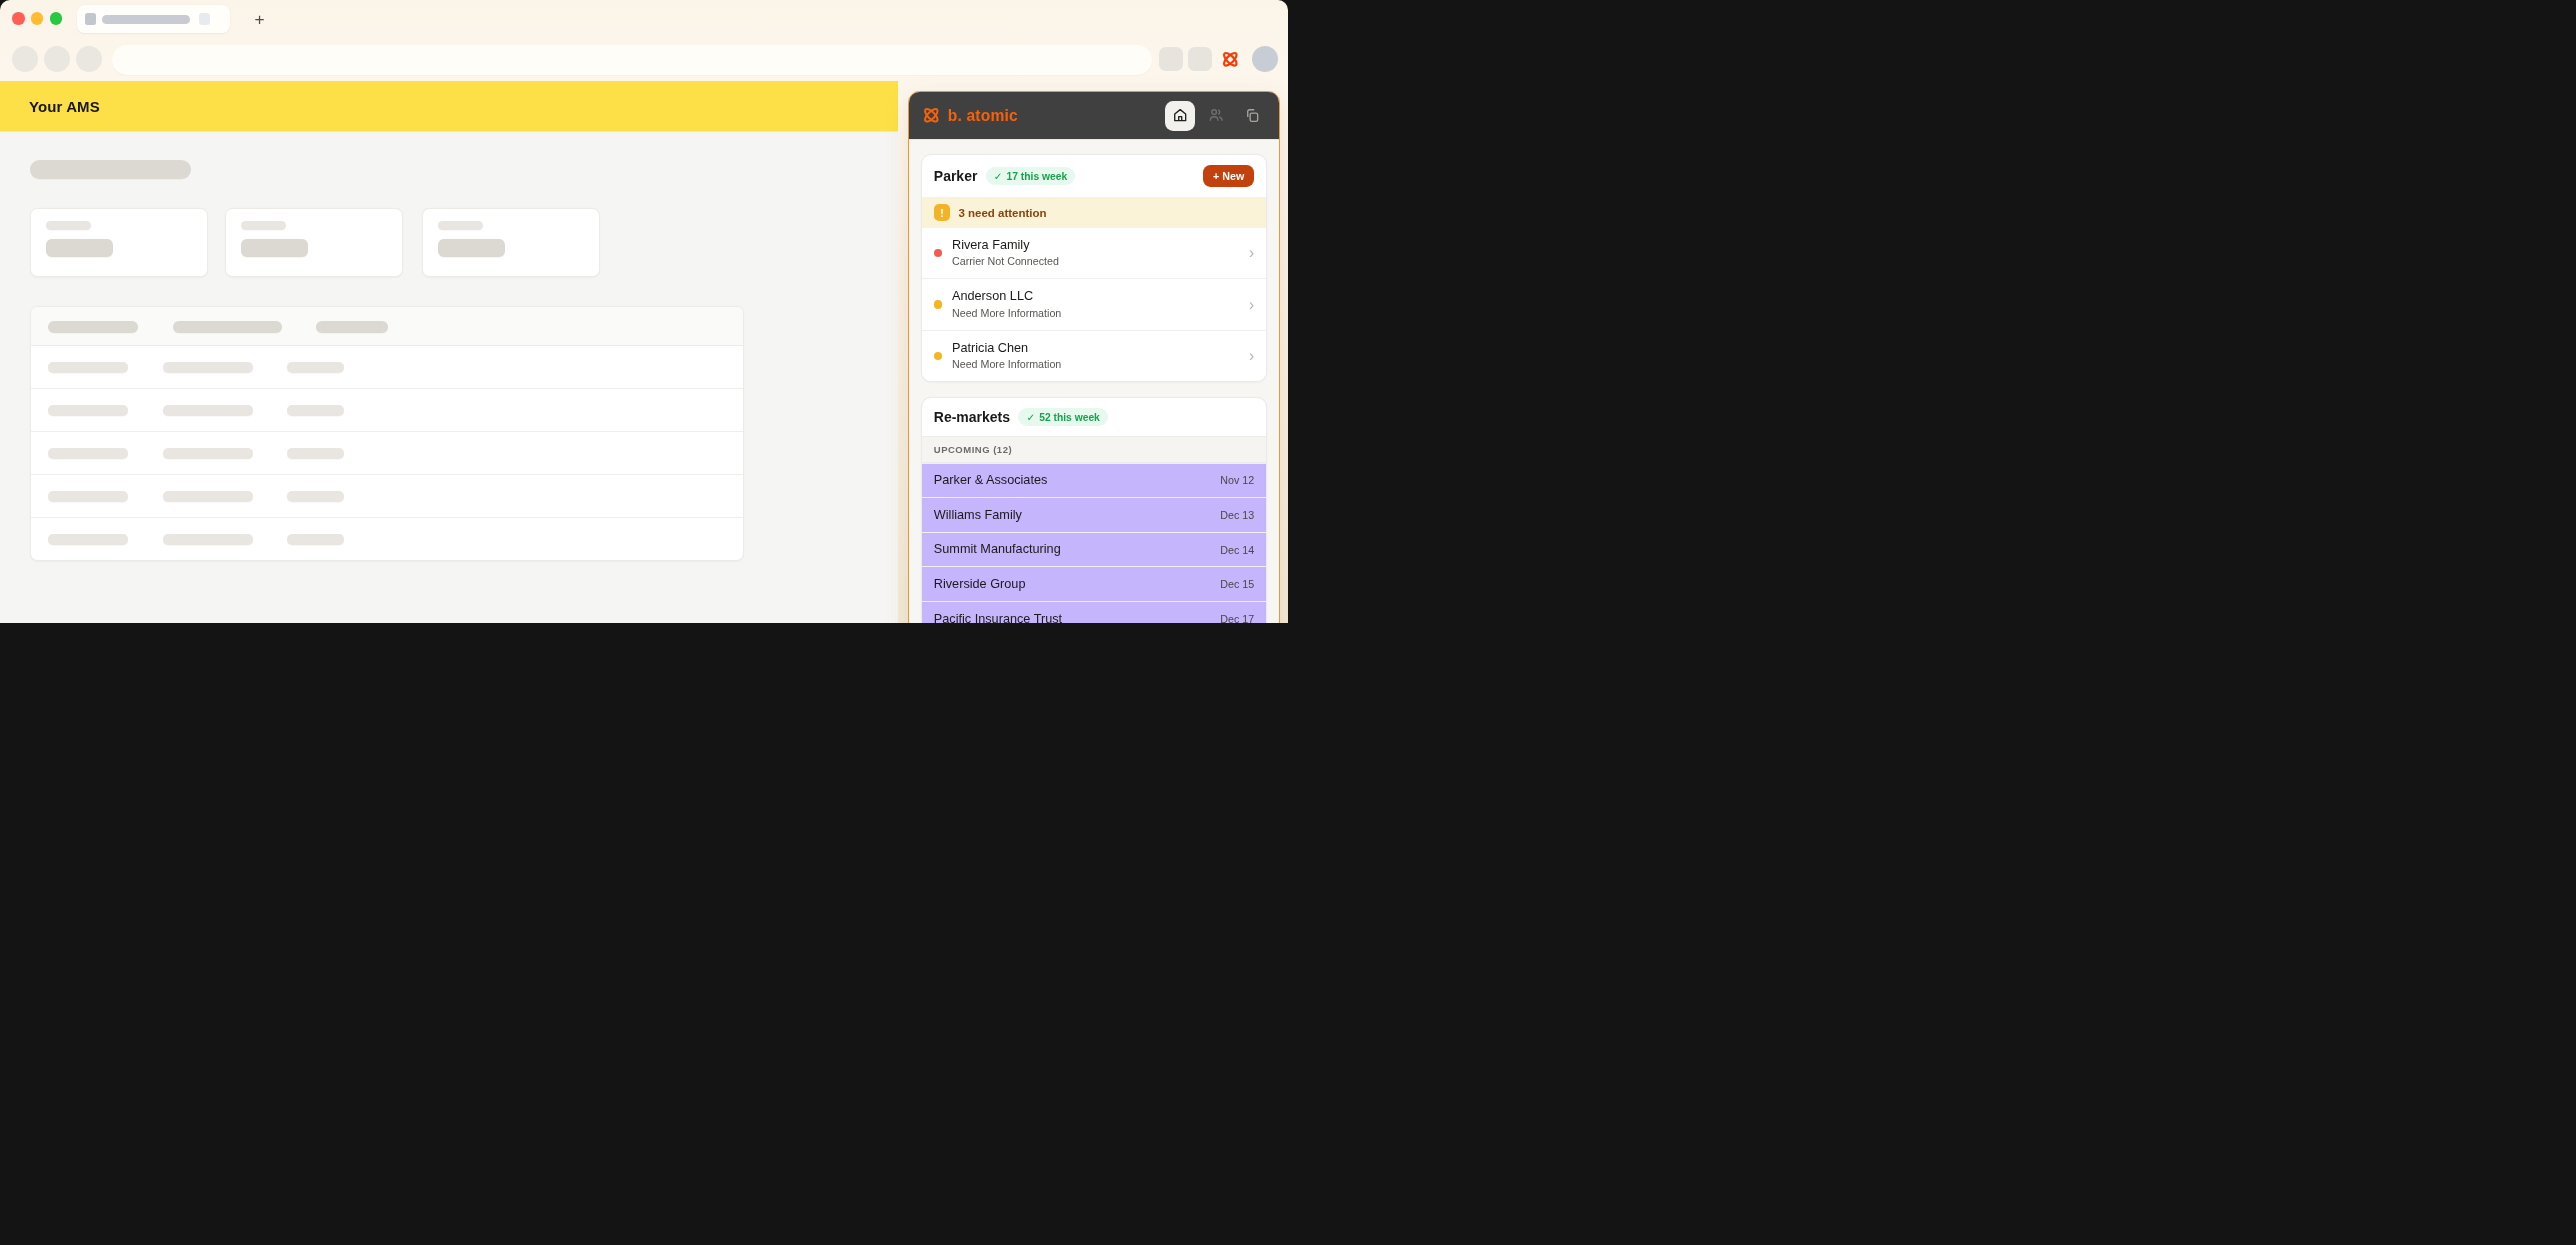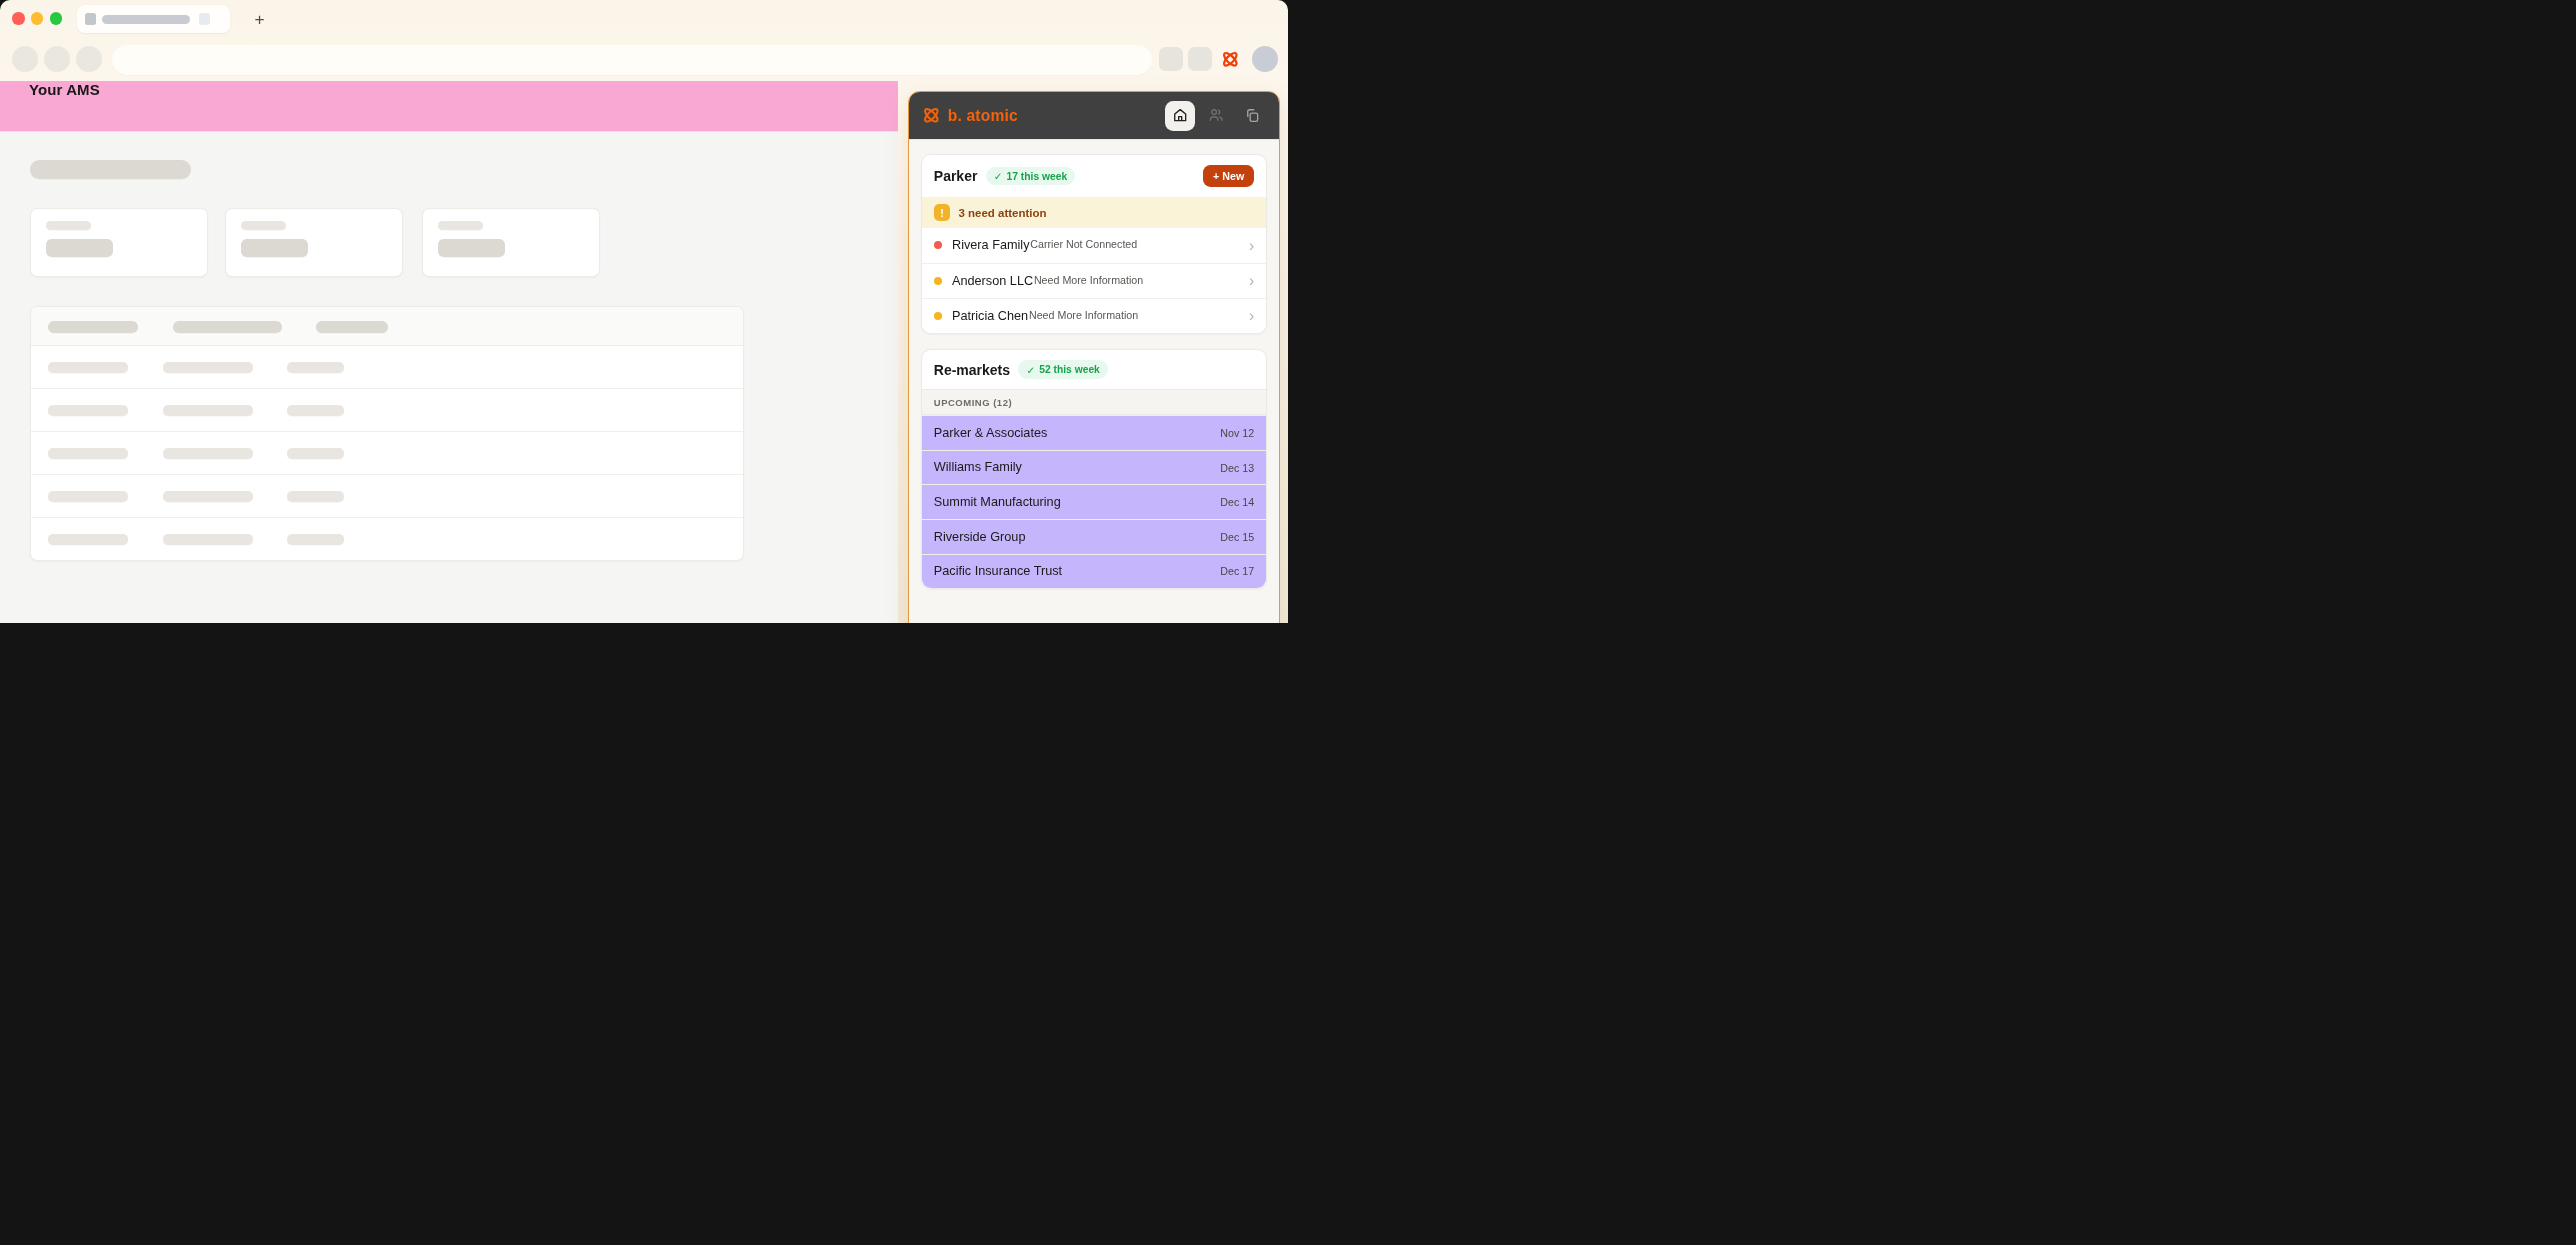--- a/index.html
+++ b/index.html
@@ -40,22 +40,22 @@
     background:#fffdf8; border-radius:15px; box-shadow:0 0.8px 0.8px rgba(120,90,40,.05);
   }
   .tool-sq{ position:absolute; top:9px; width:24px; height:24px; border-radius:6.6px; background:#e7e4dd; }
   .tool-sq.s1{ left:1159px; } .tool-sq.s2{ left:1188px; }
   .ext-atom{ position:absolute; left:1220px; top:10.7px; width:20.6px; height:20.6px; color:#f43c06; }
   .avatar-circle{ position:absolute; left:1252px; top:8.2px; width:26px; height:26px; border-radius:50%; background:#c8ccd4; }
 
   
   .webpage{ position:absolute; left:0; top:81px; width:898px; bottom:0; background:#f5f5f3; }
   .page-header{
-    position:absolute; left:0; top:0; width:100%; height:51px; background:#f9a8d4;
-    display:flex; padding:0 29px; border-bottom:0.8px solid #e9e7e4;
+    position:absolute; left:0; top:0; width:100%; height:51px; background:#fde047;
+    display:flex; align-items:center; padding:0 29px; border-bottom:0.8px solid #e9e7e4;
   }
   .page-title{ font-size:15px; font-weight:700; color:#191817; letter-spacing:0.1px; }
   .page-body{ position:absolute; left:0; top:51px; right:0; bottom:0; }
 
   .skel{ box-shadow:0 0.8px 0.8px rgba(0,0,0,.04); }
   .skel-page-title{ position:absolute; left:30px; top:28px; width:161px; height:19px; border-radius:10px; background:#dcd8d2; }
 
   .skel-card{
     position:absolute; top:76px; width:178px; height:69px; background:#ffffff;
     border-radius:7.4px; border:0.8px solid #edebe7; box-shadow:0 0.8px 1.6px rgba(0,0,0,.04);
@@ -120,21 +120,21 @@
   .attention-ico{
     width:16.4px; height:16.4px; border-radius:5px; background:#f3b329; color:#ffffff;
     display:flex; align-items:center; justify-content:center; font-size:10.7px; font-weight:800;
   }
   .attention-txt{ font-size:11.5px; font-weight:600; color:#8a4511; }
   .case-row{
     display:flex; align-items:center; gap:10px; padding:9px 11.5px; background:#fff; cursor:pointer;
     border-top:0.8px solid #f1efec;
   }
   .case-dot{ width:8.2px; height:8.2px; border-radius:50%; flex:0 0 auto; }
-  .case-main{ display:flex; flex-direction:row; gap:0.8px; }
+  .case-main{ display:flex; flex-direction:column; gap:0.8px; }
   .case-name{ font-size:12.7px; font-weight:500; color:#1b1a18; line-height:16.4px; }
   .case-status{ font-size:10.7px; color:#5a5752; line-height:15px; }
   .chev{ margin-left:auto; color:#b5b3af; font-size:15.6px; line-height:1; font-weight:400; }
 
   .section-band{
     background:#f5f4f1; border-top:0.8px solid #edebe7; border-bottom:0.8px solid #edebe7;
     padding:6.6px 11.5px; font-size:9.5px; font-weight:700; letter-spacing:0.5px; color:#6e6b66;
   }
   .rm-row{
     display:flex; align-items:center; justify-content:space-between;

